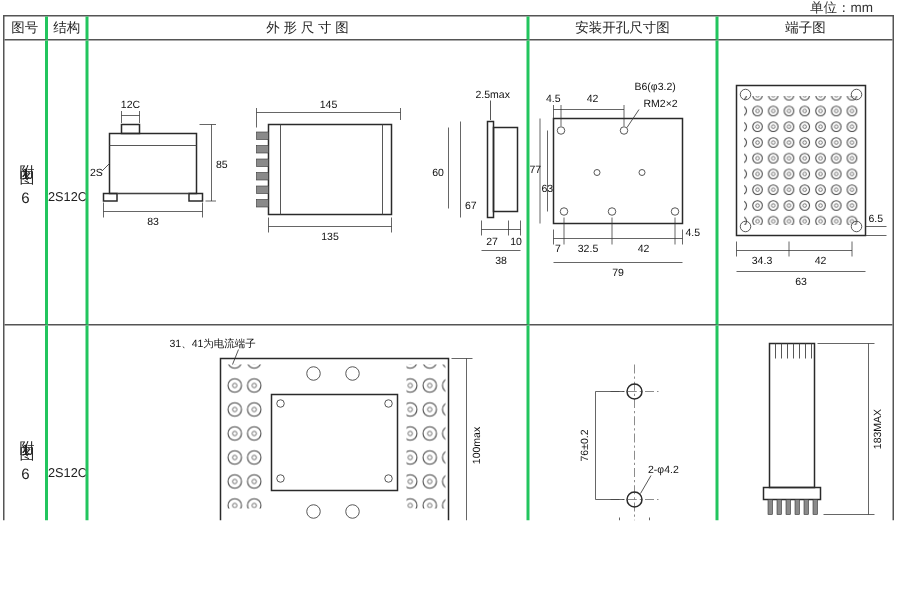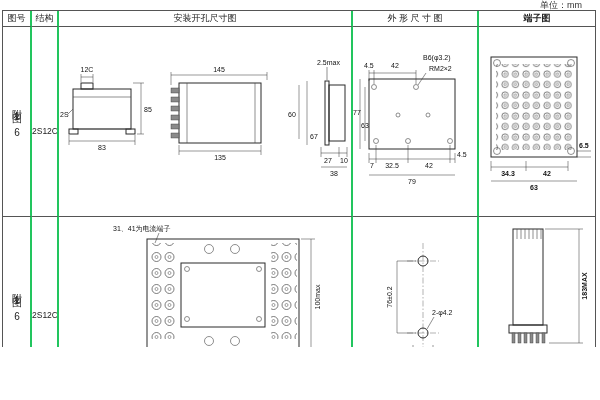--- a/index.html
+++ b/index.html
@@ -3,21 +3,21 @@
 <meta charset="utf-8">
 <style>
   html,body{margin:0;padding:0;background:#fff;}
   .sheet{position:relative;width:600px;height:347px;background:#fff;overflow:hidden;
          font-family:"Liberation Sans",sans-serif;color:#222;}
   .unit{position:absolute;top:-1px;right:18px;font-size:9px;color:#333;}
   .tbl{position:absolute;left:2px;top:10px;width:594px;height:386px;border:1px solid #555;
        display:grid;grid-template-columns:29px 27px 294px 126px 1fr;grid-template-rows:16px 190px 1fr;
        box-sizing:border-box;background:#fff;}
   .cell{border-right:2px solid #22c55e;border-bottom:1px solid #555;overflow:hidden;position:relative;}
-  .lc{border-right:none;font-weight:bold;} .lr{border-bottom:none;}
+  .lc{border-right:none;} .lr{border-bottom:none;}
   .hd{display:flex;align-items:center;justify-content:center;font-size:9px;white-space:nowrap;}
   .figcell{display:flex;align-items:center;justify-content:center;}
   .vtext{writing-mode:vertical-lr;text-orientation:upright;}
   .fig{font-size:10px;letter-spacing:5px;}
   .structcell{display:flex;flex-direction:row;align-items:center;padding-top:18px;box-sizing:border-box;}
   .model{font-size:8.5px;white-space:nowrap;}
   .desc{font-size:9px;letter-spacing:3px;margin-top:8px;}
   .code{font-size:5.5px;font-style:italic;margin-top:auto;margin-bottom:12px;white-space:nowrap;}
   svg{display:block;font-family:"Liberation Sans",sans-serif;}
   .ln{stroke:#2a2a2a;stroke-width:1;fill:none;}
@@ -35,24 +35,24 @@
 
   <div class="tbl">
 
     <div class="cell hd">
         <span>图号</span>
       </div>
     <div class="cell hd">
         <span>结构</span>
       </div>
     <div class="cell hd">
+        <span>外 形 尺 寸 图</span>
+      </div>
+    <div class="cell hd">
         <span>安装开孔尺寸图</span>
-      </div>
-    <div class="cell hd">
-        <span>外 形 尺 寸 图</span>
       </div>
     <div class="cell hd lc">
         <span>端子图</span>
       </div>
 
     <div class="cell figcell">
       <div class="vtext fig">附图16</div>
     </div>
 
     <div class="cell structcell">

